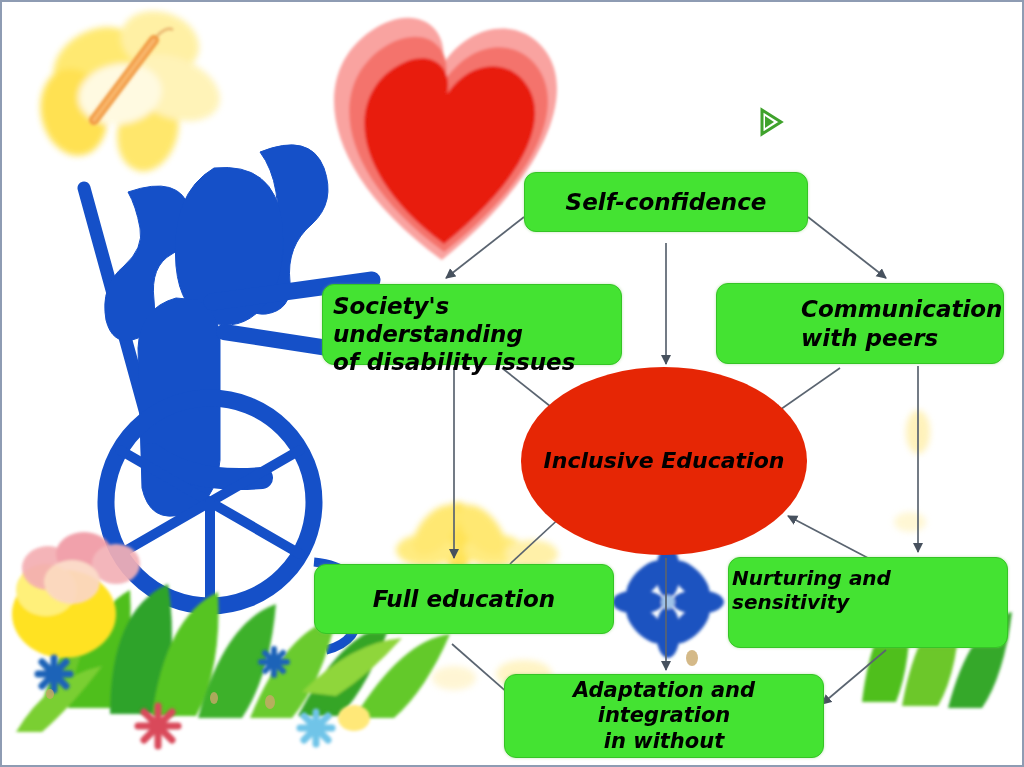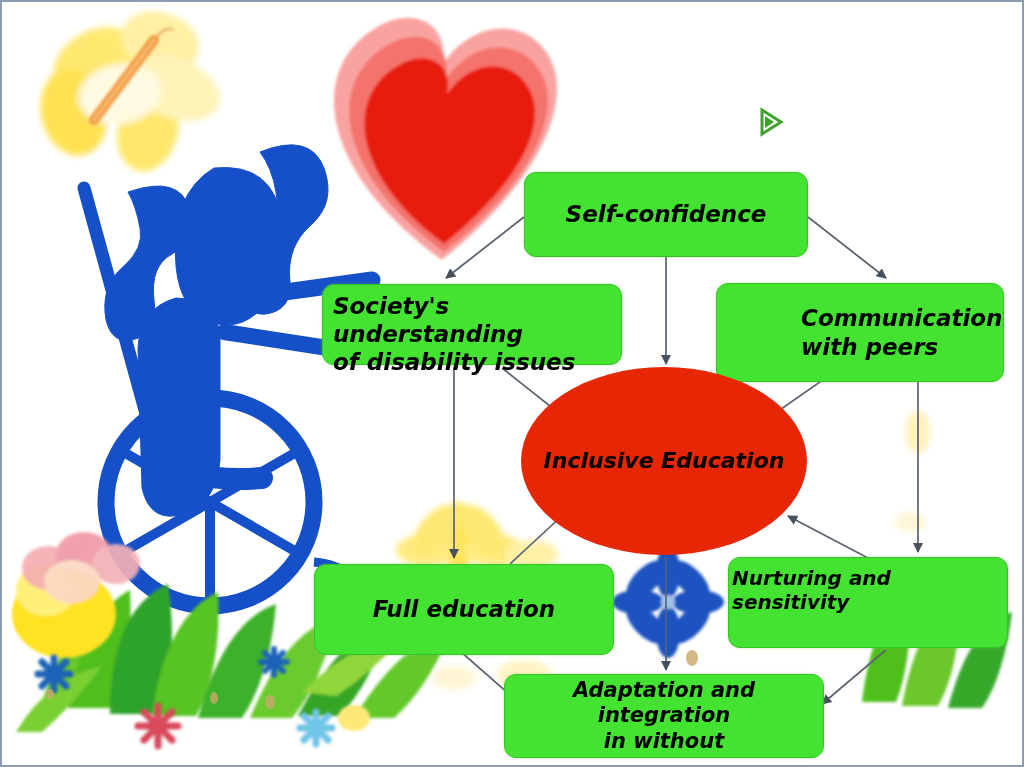--- a/index.html
+++ b/index.html
@@ -38,25 +38,25 @@
     box-shadow:0 0 3px rgba(120,200,90,.45);
     padding:4px 10px;
   }
   .ellipse{
     background:#E62605;
     border-radius:50%;
     border:none;
   }
 
   
-  #node-self-confidence{ left:522px; top:170px; width:284px; height:85px; font-size:23px;text-align:right;}
+  #node-self-confidence{ left:522px; top:170px; width:284px; height:60px; font-size:23px;text-align:right;}
   #node-society        { left:320px; top:282px; width:300px; height:81px; font-size:23px;}
-  #node-communication  { left:714px; top:281px; width:288px; height:99px; font-size:23px;}
+  #node-communication  { left:714px; top:281px; width:288px; height:81px; font-size:23px;}
   #node-center         { left:519px; top:365px; width:286px; height:188px; font-size:22px;}
-  #node-full-education { left:312px; top:562px; width:300px; height:91px; font-size:23px;}
+  #node-full-education { left:312px; top:562px; width:300px; height:70px; font-size:23px;}
   #node-nurturing      { left:726px; top:555px; width:280px; height:91px; font-size:20px;
                           justify-content:flex-start; text-align:left; padding-left:3px;}
   #node-adaptation     { left:502px; top:672px; width:320px; height:84px; font-size:21px;}
 
   #node-society .label{ text-align:left; width:100%;margin-top:19px; }
   #node-communication .label{ text-align:left; width:100%; padding-left:74px; box-sizing:border-box;}
   #node-nurturing .label{ text-align:left; width:100%; }
 </style>
 </head>
 <body>

